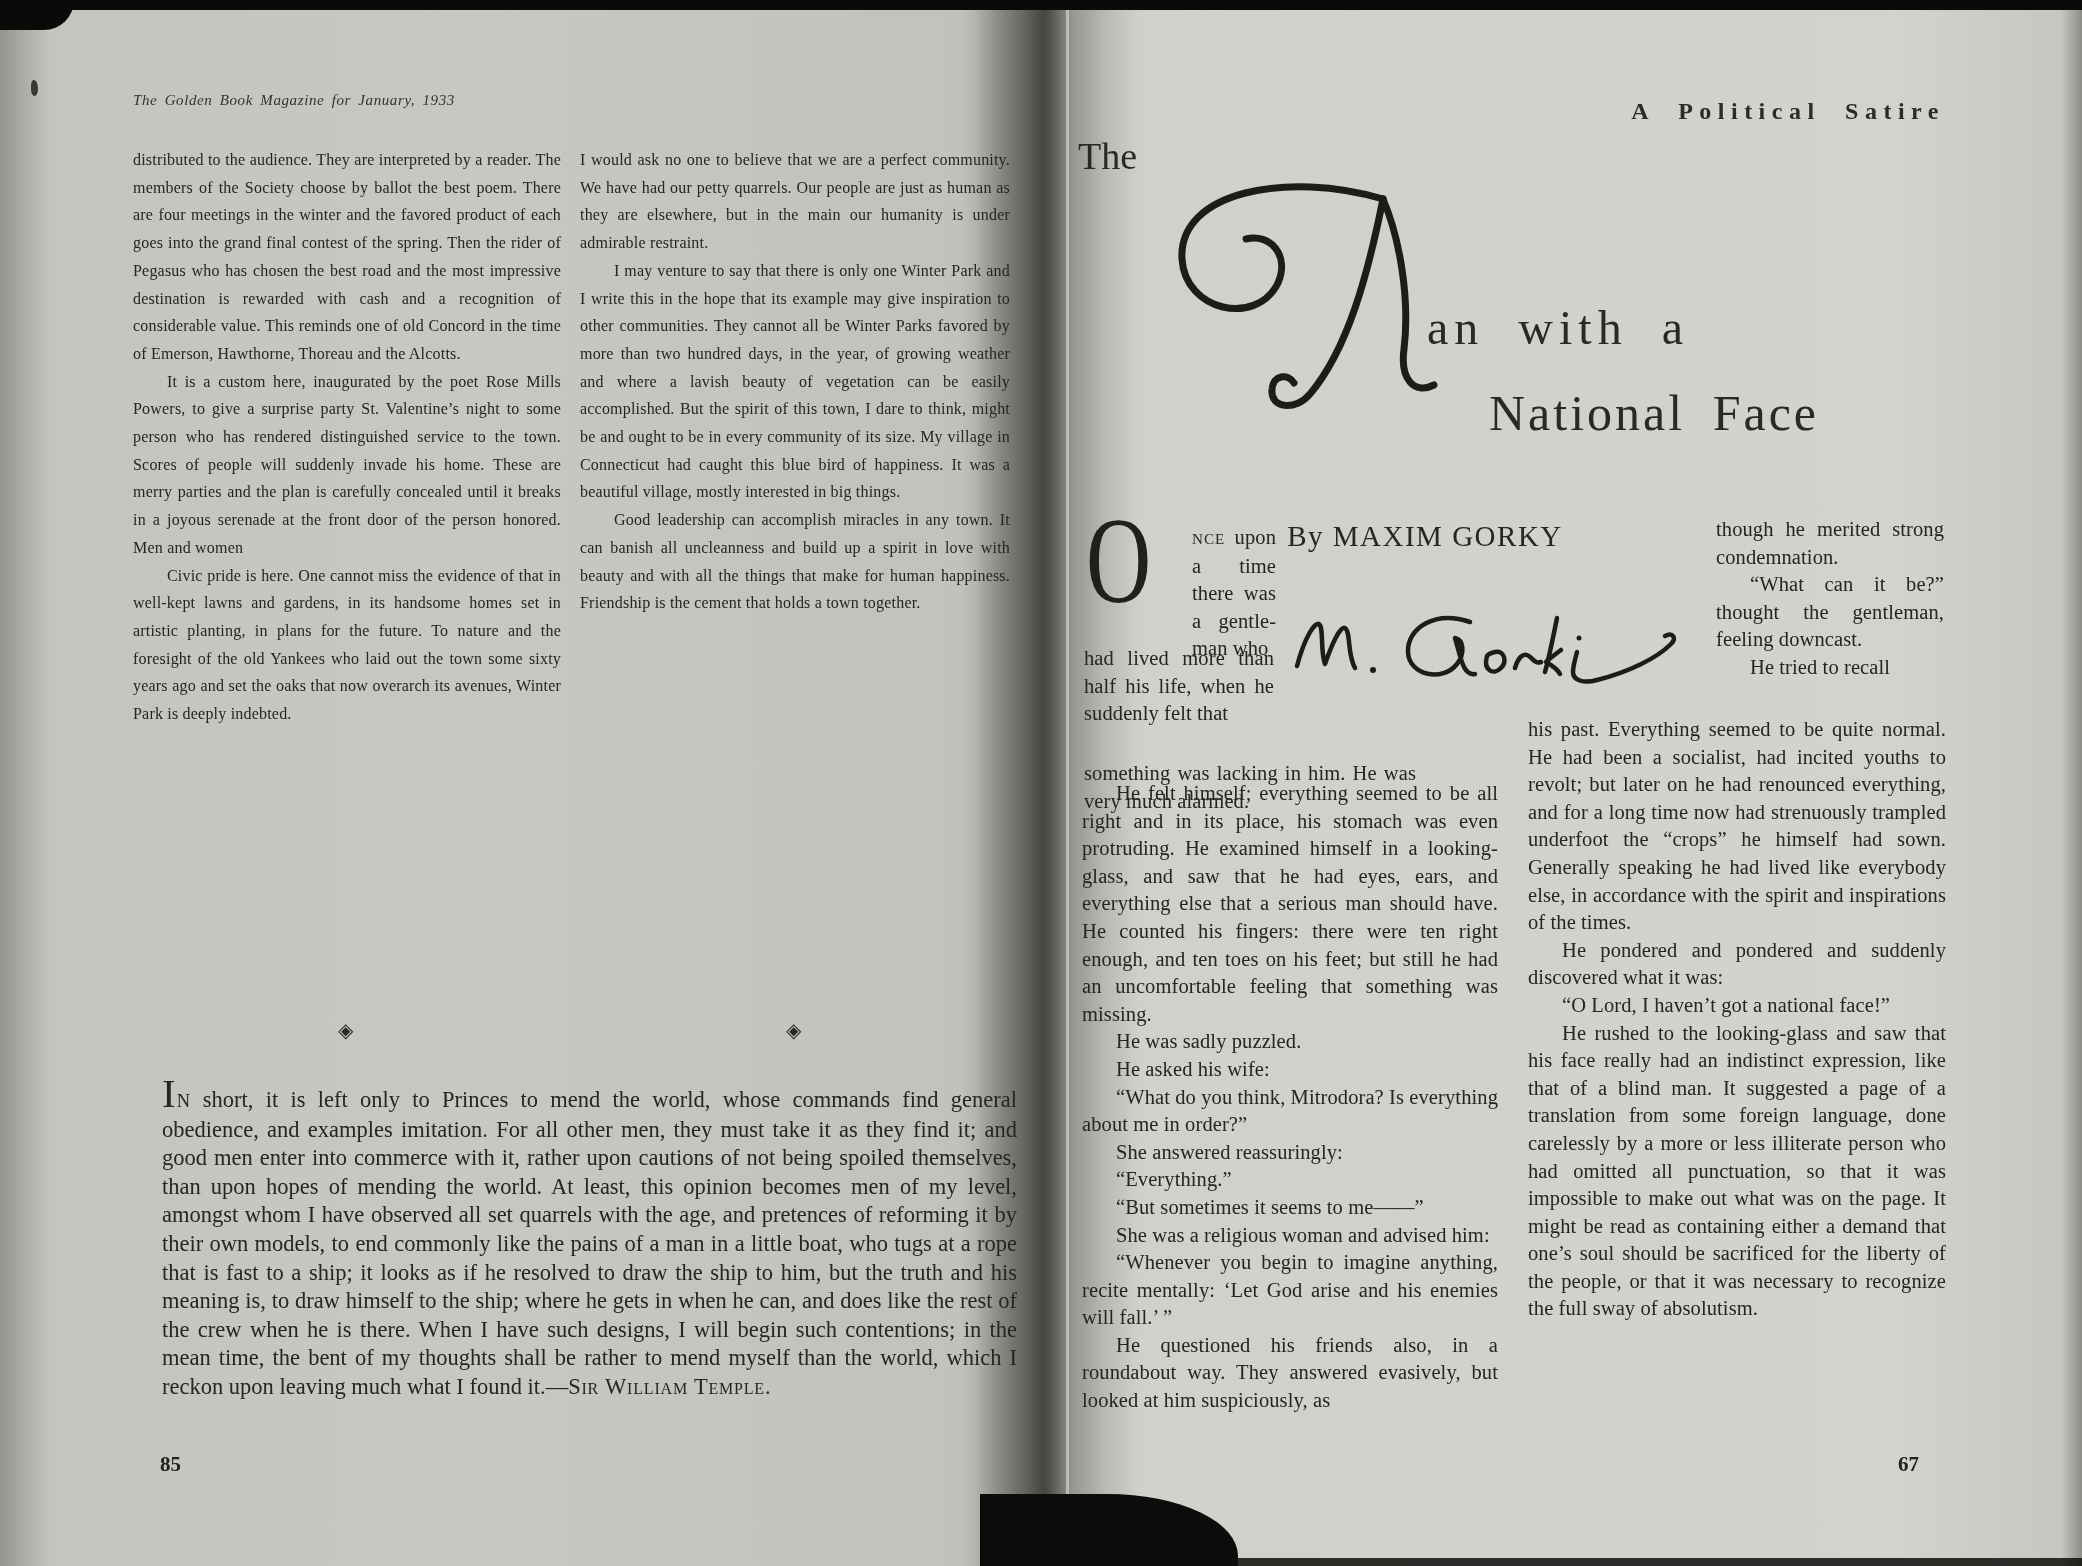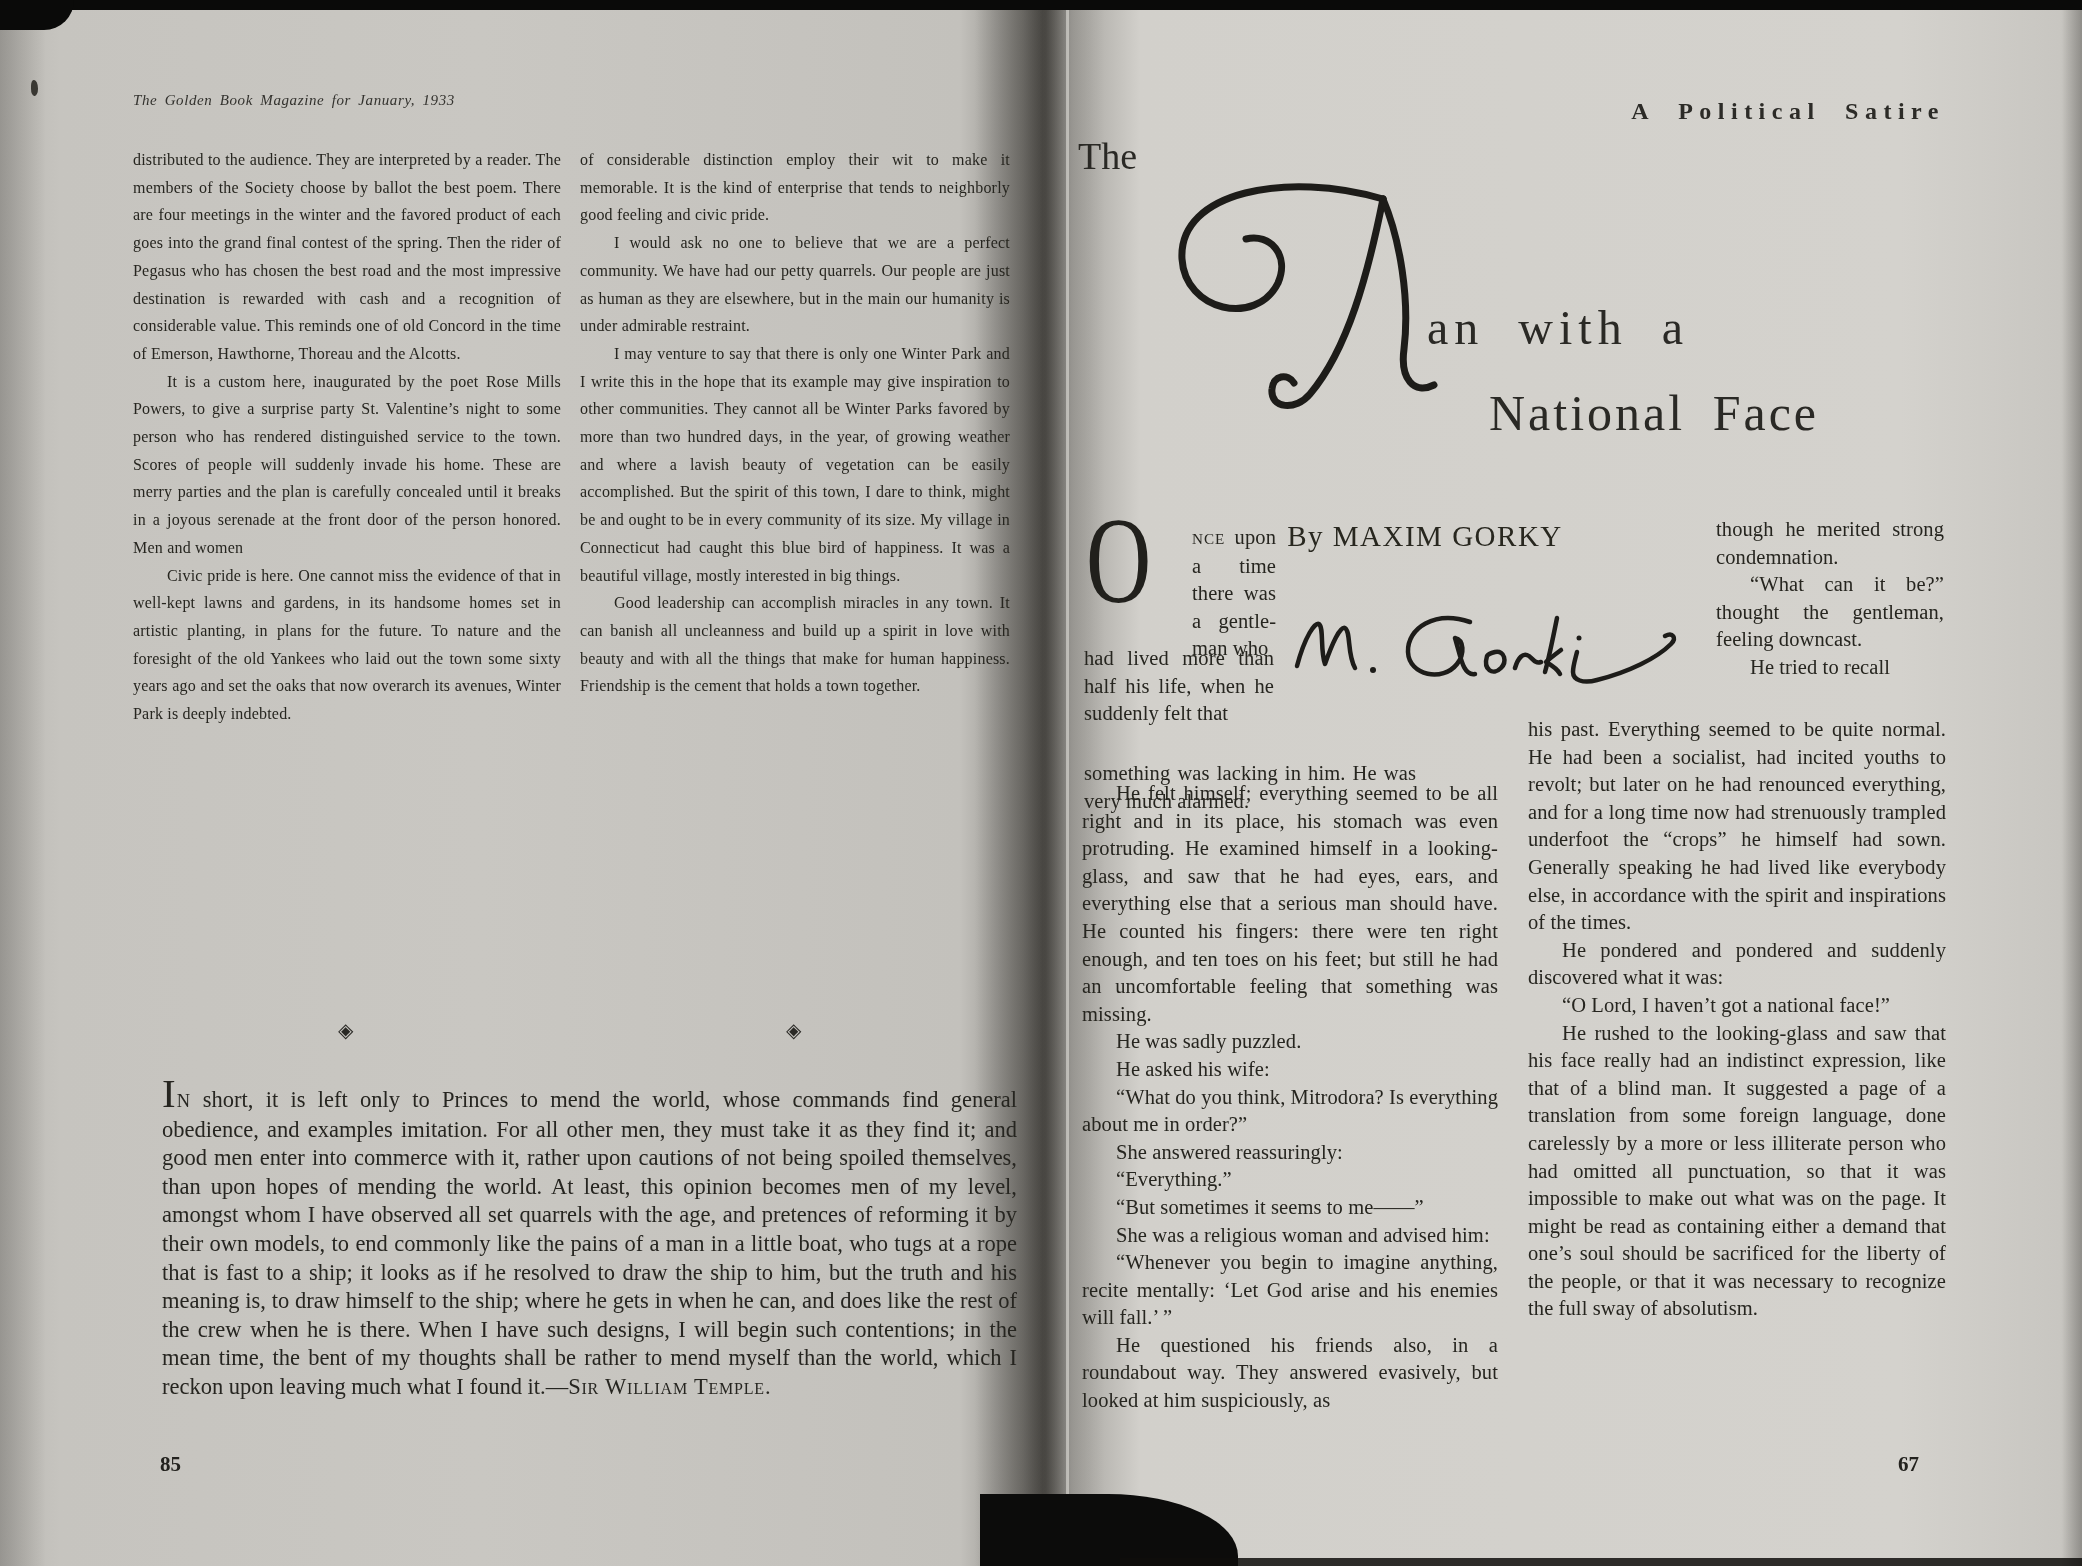--- a/index.html
+++ b/index.html
@@ -57,21 +57,20 @@
 
     <div class="abs header-italic" style="left:133px;top:92px;width:790px;">The Golden Book Magazine for January, 1933</div>
 
     <div class="abs body-left first-noindent" style="left:133px;top:146px;width:428px;">
         <p>distributed to the audience.  They are interpreted by a reader.  The members of the Society choose by ballot the best poem.  There are four meetings in the winter and the favored product of each goes into the grand final contest of the spring.  Then the rider of Pegasus who has chosen the best road and the most impressive destination is rewarded with cash and a recognition of considerable value.  This reminds one of old Concord in the time of Emerson, Hawthorne, Thoreau and the Alcotts.</p>
         <p>It is a custom here, inaugurated by the poet Rose Mills Powers, to give a surprise party St. Valentine’s night to some person who has rendered distinguished service to the town.  Scores of people will suddenly invade his home.  These are merry parties and the plan is carefully concealed until it breaks in a joyous serenade at the front door of the person honored.  Men and women</p>
         <p>Civic pride is here.  One cannot miss the evidence of that in well-kept lawns and gardens, in its handsome homes set in artistic planting, in plans for the future.  To nature and the foresight of the old Yankees who laid out the town some sixty years ago and set the oaks that now overarch its avenues, Winter Park is deeply indebted.</p>
       </div>
 
     <div class="abs body-left first-noindent" style="left:580px;top:146px;width:430px;">
-        <p>of considerable distinction employ their wit to make it memorable.  It is the kind of enterprise that tends to neighborly good feeling and civic pride.</p>
         <p>I would ask no one to believe that we are a perfect community.  We have had our petty quarrels.  Our people are just as human as they are elsewhere, but in the main our humanity is under admirable restraint.</p>
         <p>I may venture to say that there is only one Winter Park and I write this in the hope that its example may give inspiration to other communities.  They cannot all be Winter Parks favored by more than two hundred days, in the year, of growing weather and where a lavish beauty of vegetation can be easily accomplished.  But the spirit of this town, I dare to think, might be and ought to be in every community of its size.  My village in Connecticut had caught this blue bird of happiness.  It was a beautiful village, mostly interested in big things.</p>
         <p>Good leadership can accomplish miracles in any town.  It can banish all uncleanness and build up a spirit in love with beauty and with all the things that make for human happiness.  Friendship is the cement that holds a town together.</p>
       </div>
 
     <span class="abs ornament" style="left:338px;top:1018px;">◈</span>
     <span class="abs ornament" style="left:786px;top:1018px;">◈</span>
 
     <div class="abs quote-block" style="left:162px;top:1086px;width:855px;">
       <span class="quote-initial">I</span><span class="quote-initial-small">N</span><span> short, it is left only to Princes to mend the world, whose commands find general obedience, and examples imitation.  For all other men, they must take it as they find it; and good men enter into commerce with it, rather upon cautions of not being spoiled themselves, than upon hopes of mending the world.  At least, this opinion becomes men of my level, amongst whom I have observed all set quarrels with the age, and pretences of reforming it by their own models, to end commonly like the pains of a man in a little boat, who tugs at a rope that is fast to a ship; it looks as if he resolved to draw the ship to him, but the truth and his meaning is, to draw himself to the ship; where he gets in when he can, and does like the rest of the crew when he is there.  When I have such designs, I will begin such contentions; in the mean time, the bent of my thoughts shall be rather to mend myself than the world, which I reckon upon leaving much what I found it.—</span><span class="smallcaps">Sir William Temple.</span>

